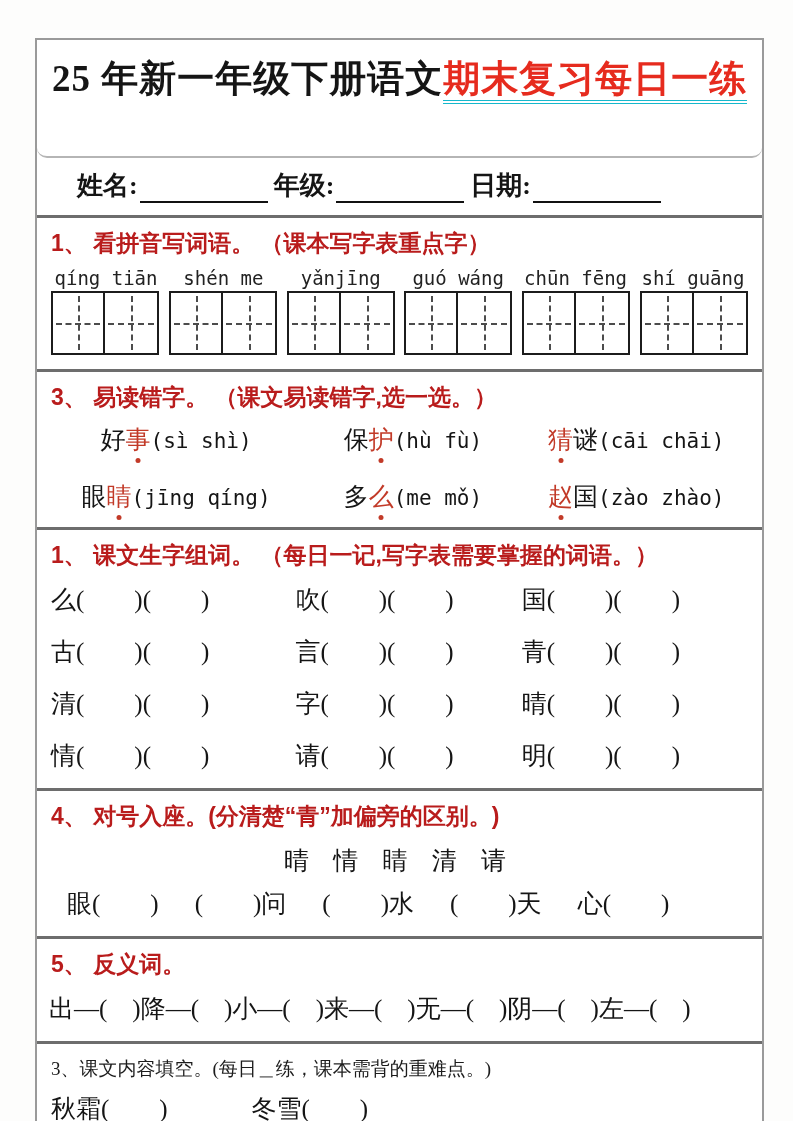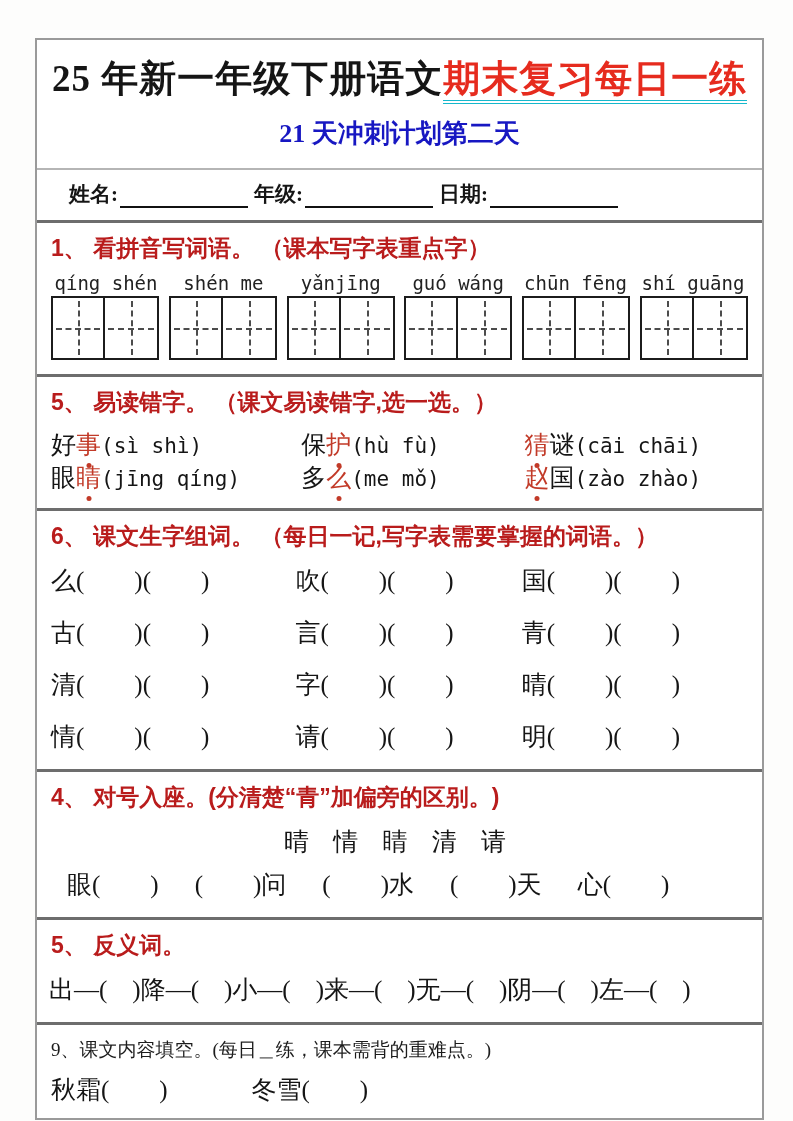--- a/index.html
+++ b/index.html
@@ -20,58 +20,58 @@
     background:#ffffff;
   }
   .row{
     box-sizing:border-box;
     border-bottom:3px solid #6d6d6d;
     padding:6px 12px;
   }
   .row:last-child{border-bottom:none;}
 
   
-  .hdr{ text-align:center; padding:14px 6px 17px 6px; border-bottom:2px solid #b5b5b5; min-height:118px;}
+  .hdr{ text-align:center; padding:14px 6px 26px 6px; border-bottom:2px solid #b5b5b5; min-height:118px;border-radius:10px;}
   .title{
     font-size:37px; font-weight:bold; letter-spacing:1px;
     font-family:"Liberation Serif","DejaVu Serif",serif;
     white-space:nowrap;
   }
   .title .t-red{
     color:#e62b1e;
     border-bottom:4px double #16b8cc;
     padding-bottom:1px;
   }
   .subtitle{
     margin-top:12px;
     font-size:26px; font-weight:bold; color:#1717c2;
   }
 
   
-  .info{ display:flex; align-items:flex-end; padding:10px 10px 12px 28px; min-height:47px; font-size:21px; font-weight:bold;}
+  .info{ display:flex; align-items:flex-end; padding:10px 10px 12px 36px; min-height:47px; font-size:26px; font-weight:bold;}
   .blank-line{ display:inline-block; width:128px; border-bottom:2px solid #111; height:1em; margin:0 2px;}
   .info .lbl{ margin-left:4px;}
 
   
   .sec-h{ color:#b91c1c; font-weight:bold; font-size:23px;
           font-family:"Liberation Sans","DejaVu Sans",sans-serif; margin:4px 0 2px 2px;}
   
   .pinyin-row{ display:flex; justify-content:space-between; margin:8px 2px 2px 2px;
                font-family:"DejaVu Sans Mono","Liberation Mono",monospace;
                font-size:19px; color:#222;}
   .pinyin-row span{ width:110px; text-align:center; white-space:nowrap;}
   .grid-row{ display:flex; justify-content:space-between; margin:2px 2px 8px 2px;}
   .tzg-group{ display:flex;}
   .tzg-cell{ box-sizing:border-box; width:54px; height:64px; border:2px solid #1c1c1c; position:relative; background:#fff;}
   .tzg-cell + .tzg-cell{ border-left:none;}
   .tzg-cell::before{ content:""; position:absolute; left:50%; top:3px; bottom:3px; border-left:2px dashed #4c4c4c;}
   .tzg-cell::after{ content:""; position:absolute; top:50%; left:3px; right:3px; border-top:2px dashed #4c4c4c;}
 
   
-  .s2-grid{ display:grid; grid-template-columns:1.12fr 1fr 1fr; row-gap:0; font-size:25px; margin:10px 2px 8px 2px;}
+  .s2-grid{ display:grid; grid-template-columns:1.12fr 1fr 1fr; row-gap:24px; font-size:25px; margin:10px 2px 8px 2px;text-align:center;}
   .s2-item{ white-space:nowrap;}
   .red-char{ color:#c23a28; position:relative; display:inline-block;}
   .red-char::after{ content:""; position:absolute; left:50%; bottom:-7px; transform:translateX(-50%);
                     width:5px; height:5px; border-radius:50%; background:#c23a28;}
   .s2-pinyin{ font-family:"DejaVu Sans Mono","Liberation Mono",monospace; font-size:21px;}
 
   
   .s3-grid{ display:grid; grid-template-columns:1.08fr 1fr 1fr; row-gap:19px; font-size:25px; margin:12px 2px 10px 2px;}
   .s3-item{ white-space:nowrap;}
 
@@ -87,36 +87,35 @@
   .s6-row{ display:grid; grid-template-columns:1.15fr 1.05fr 0.95fr 0.85fr; font-size:25px; margin:10px 2px 6px 2px; white-space:nowrap;}
 </style>
 </head>
 <body>
 
 <div class="page">
   <div class="frame">
 
     <div class="row hdr">
       <div class="title"><span>25 年新一年级下册语文</span><span class="t-red">期末复习每日一练</span></div>
-      <div class="subtitle">21 天冲刺计划第二天</div>
     </div>
 
     <div class="row info">
       <span class="lbl">姓名:</span>
       <span class="blank-line"></span>
       <span class="lbl">年级:</span>
       <span class="blank-line"></span>
       <span class="lbl">日期:</span>
       <span class="blank-line"></span>
     </div>
 
     <div class="row">
       <div class="sec-h">1、 看拼音写词语。 （课本写字表重点字）</div>
       <div class="pinyin-row">
-        <span>qíng shén</span>
+        <span>qíng tiān</span>
         <span>shén  me</span>
         <span>yǎnjīng</span>
         <span>guó  wáng</span>
         <span>chūn fēng</span>
         <span>shí guāng</span>
       </div>
       <div class="grid-row">
         <div class="tzg-group">
             <div class="tzg-cell"></div>
             <div class="tzg-cell"></div>
@@ -138,33 +137,33 @@
             <div class="tzg-cell"></div>
           </div>
         <div class="tzg-group">
             <div class="tzg-cell"></div>
             <div class="tzg-cell"></div>
           </div>
       </div>
     </div>
 
     <div class="row">
-      <div class="sec-h">5、 易读错字。 （课文易读错字,选一选。）</div>
+      <div class="sec-h">3、 易读错字。 （课文易读错字,选一选。）</div>
       <div class="s2-grid">
         <span class="s2-item"><span>好</span><span class="red-char">事</span><span></span><span class="s2-pinyin">(sì shì)</span></span>
         <span class="s2-item"><span>保</span><span class="red-char">护</span><span></span><span class="s2-pinyin">(hù fù)</span></span>
         <span class="s2-item"><span></span><span class="red-char">猜</span><span>谜</span><span class="s2-pinyin">(cāi chāi)</span></span>
         <span class="s2-item"><span>眼</span><span class="red-char">睛</span><span></span><span class="s2-pinyin">(jīng qíng)</span></span>
         <span class="s2-item"><span>多</span><span class="red-char">么</span><span></span><span class="s2-pinyin">(me mǒ)</span></span>
         <span class="s2-item"><span></span><span class="red-char">赵</span><span>国</span><span class="s2-pinyin">(zào zhào)</span></span>
       </div>
     </div>
 
     <div class="row">
-      <div class="sec-h">6、 课文生字组词。 （每日一记,写字表需要掌握的词语。）</div>
+      <div class="sec-h">1、 课文生字组词。 （每日一记,写字表需要掌握的词语。）</div>
       <div class="s3-grid">
         <span class="s3-item"><span>么</span><span>(　　)(　　)</span></span>
         <span class="s3-item"><span>吹</span><span>(　　)(　　)</span></span>
         <span class="s3-item"><span>国</span><span>(　　)(　　)</span></span>
         <span class="s3-item"><span>古</span><span>(　　)(　　)</span></span>
         <span class="s3-item"><span>言</span><span>(　　)(　　)</span></span>
         <span class="s3-item"><span>青</span><span>(　　)(　　)</span></span>
         <span class="s3-item"><span>清</span><span>(　　)(　　)</span></span>
         <span class="s3-item"><span>字</span><span>(　　)(　　)</span></span>
         <span class="s3-item"><span>晴</span><span>(　　)(　　)</span></span>
@@ -187,21 +186,21 @@
     </div>
 
     <div class="row">
       <div class="sec-h">5、 反义词。</div>
       <div class="s5-line">
         <span>出—(　)</span><span>降—(　)</span><span>小—(　)</span><span>来—(　)</span><span>无—(　)</span><span>阴—(　)</span><span>左—(　)</span>
       </div>
     </div>
 
     <div class="row">
-      <div class="s6-h">9、课文内容填空。(每日＿练，课本需背的重难点。)</div>
+      <div class="s6-h">3、课文内容填空。(每日＿练，课本需背的重难点。)</div>
       <div class="s6-row">
         <span>秋霜(　　)</span>
         <span>冬雪(　　)</span>
       </div>
 
     </div>
   </div>
 
 </div>
 

